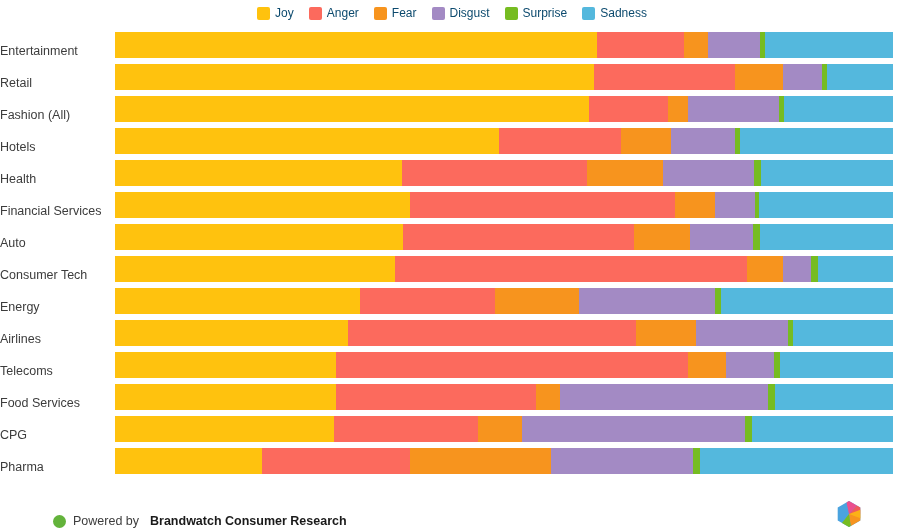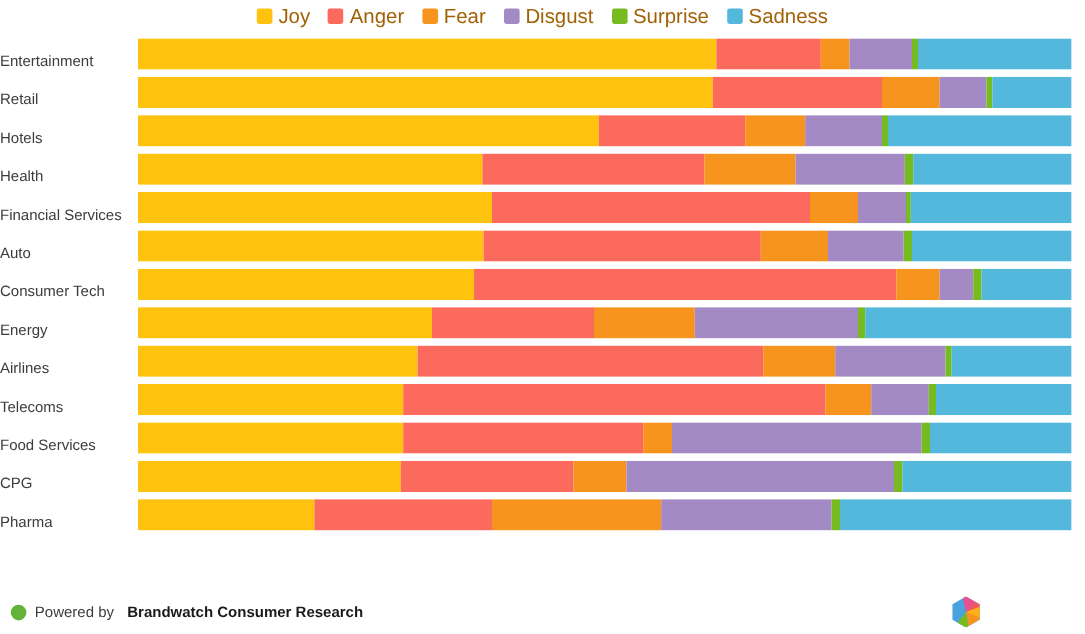--- a/index.html
+++ b/index.html
@@ -40,22 +40,22 @@
     gap: 5px;
     cursor: pointer;
   }
   .legend-swatch {
     width: 13px;
     height: 13px;
     border-radius: 2px;
     flex: none;
   }
   .legend-label {
-    font-size: 17px;
-    color: #a16207;
+    font-size: 12px;
+    color: #0c4a6e;
     white-space: nowrap;
     line-height: 1;
   }
 
   
   #plot {
     position: absolute;
     left: 0;
     top: 26px;
     width: 904px;
@@ -92,21 +92,22 @@
   }
 
   
   #footer {
     position: absolute;
     left: 0;
     top: 492px;
     width: 832px;
     height: 36px;
     display: flex;
-    align-items: center;
+    align-items: flex-end;
+    padding-left: 44px;
   }
   #powered-by {
     display: flex;
     align-items: center;
     gap: 7px;
     margin-left: 9px;
   }
   #powered-dot {
     width: 13px;
     height: 13px;
@@ -178,20 +179,31 @@
       </div>
       <div class="row">
         <div class="row-label">Retail</div>
         <div class="bar-track">
           <div class="seg" title="Joy: 61.6%" style="width: 61.6%; background: rgb(255, 194, 14);"></div>
           <div class="seg" title="Anger: 18.1%" style="width: 18.1%; background: rgb(252, 106, 93);"></div>
           <div class="seg" title="Fear: 6.2%" style="width: 6.2%; background: rgb(247, 148, 30);"></div>
           <div class="seg" title="Disgust: 5%" style="width: 5%; background: rgb(163, 138, 196);"></div>
           <div class="seg" title="Surprise: 0.6%" style="width: 0.6%; background: rgb(118, 188, 33);"></div>
           <div class="seg" title="Sadness: 8.5%" style="width: 8.5%; background: rgb(84, 184, 221);"></div>
+        </div>
+      </div>
+      <div class="row">
+        <div class="row-label">Fashion (All)</div>
+        <div class="bar-track">
+          <div class="seg" title="Joy: 60.9%" style="width: 60.9%; background: rgb(255, 194, 14);"></div>
+          <div class="seg" title="Anger: 10.2%" style="width: 10.2%; background: rgb(252, 106, 93);"></div>
+          <div class="seg" title="Fear: 2.6%" style="width: 2.6%; background: rgb(247, 148, 30);"></div>
+          <div class="seg" title="Disgust: 11.7%" style="width: 11.7%; background: rgb(163, 138, 196);"></div>
+          <div class="seg" title="Surprise: 0.6%" style="width: 0.6%; background: rgb(118, 188, 33);"></div>
+          <div class="seg" title="Sadness: 14%" style="width: 14%; background: rgb(84, 184, 221);"></div>
         </div>
       </div>
       <div class="row">
         <div class="row-label">Hotels</div>
         <div class="bar-track">
           <div class="seg" title="Joy: 49.4%" style="width: 49.4%; background: rgb(255, 194, 14);"></div>
           <div class="seg" title="Anger: 15.7%" style="width: 15.7%; background: rgb(252, 106, 93);"></div>
           <div class="seg" title="Fear: 6.4%" style="width: 6.4%; background: rgb(247, 148, 30);"></div>
           <div class="seg" title="Disgust: 8.2%" style="width: 8.2%; background: rgb(163, 138, 196);"></div>
           <div class="seg" title="Surprise: 0.6%" style="width: 0.6%; background: rgb(118, 188, 33);"></div>

